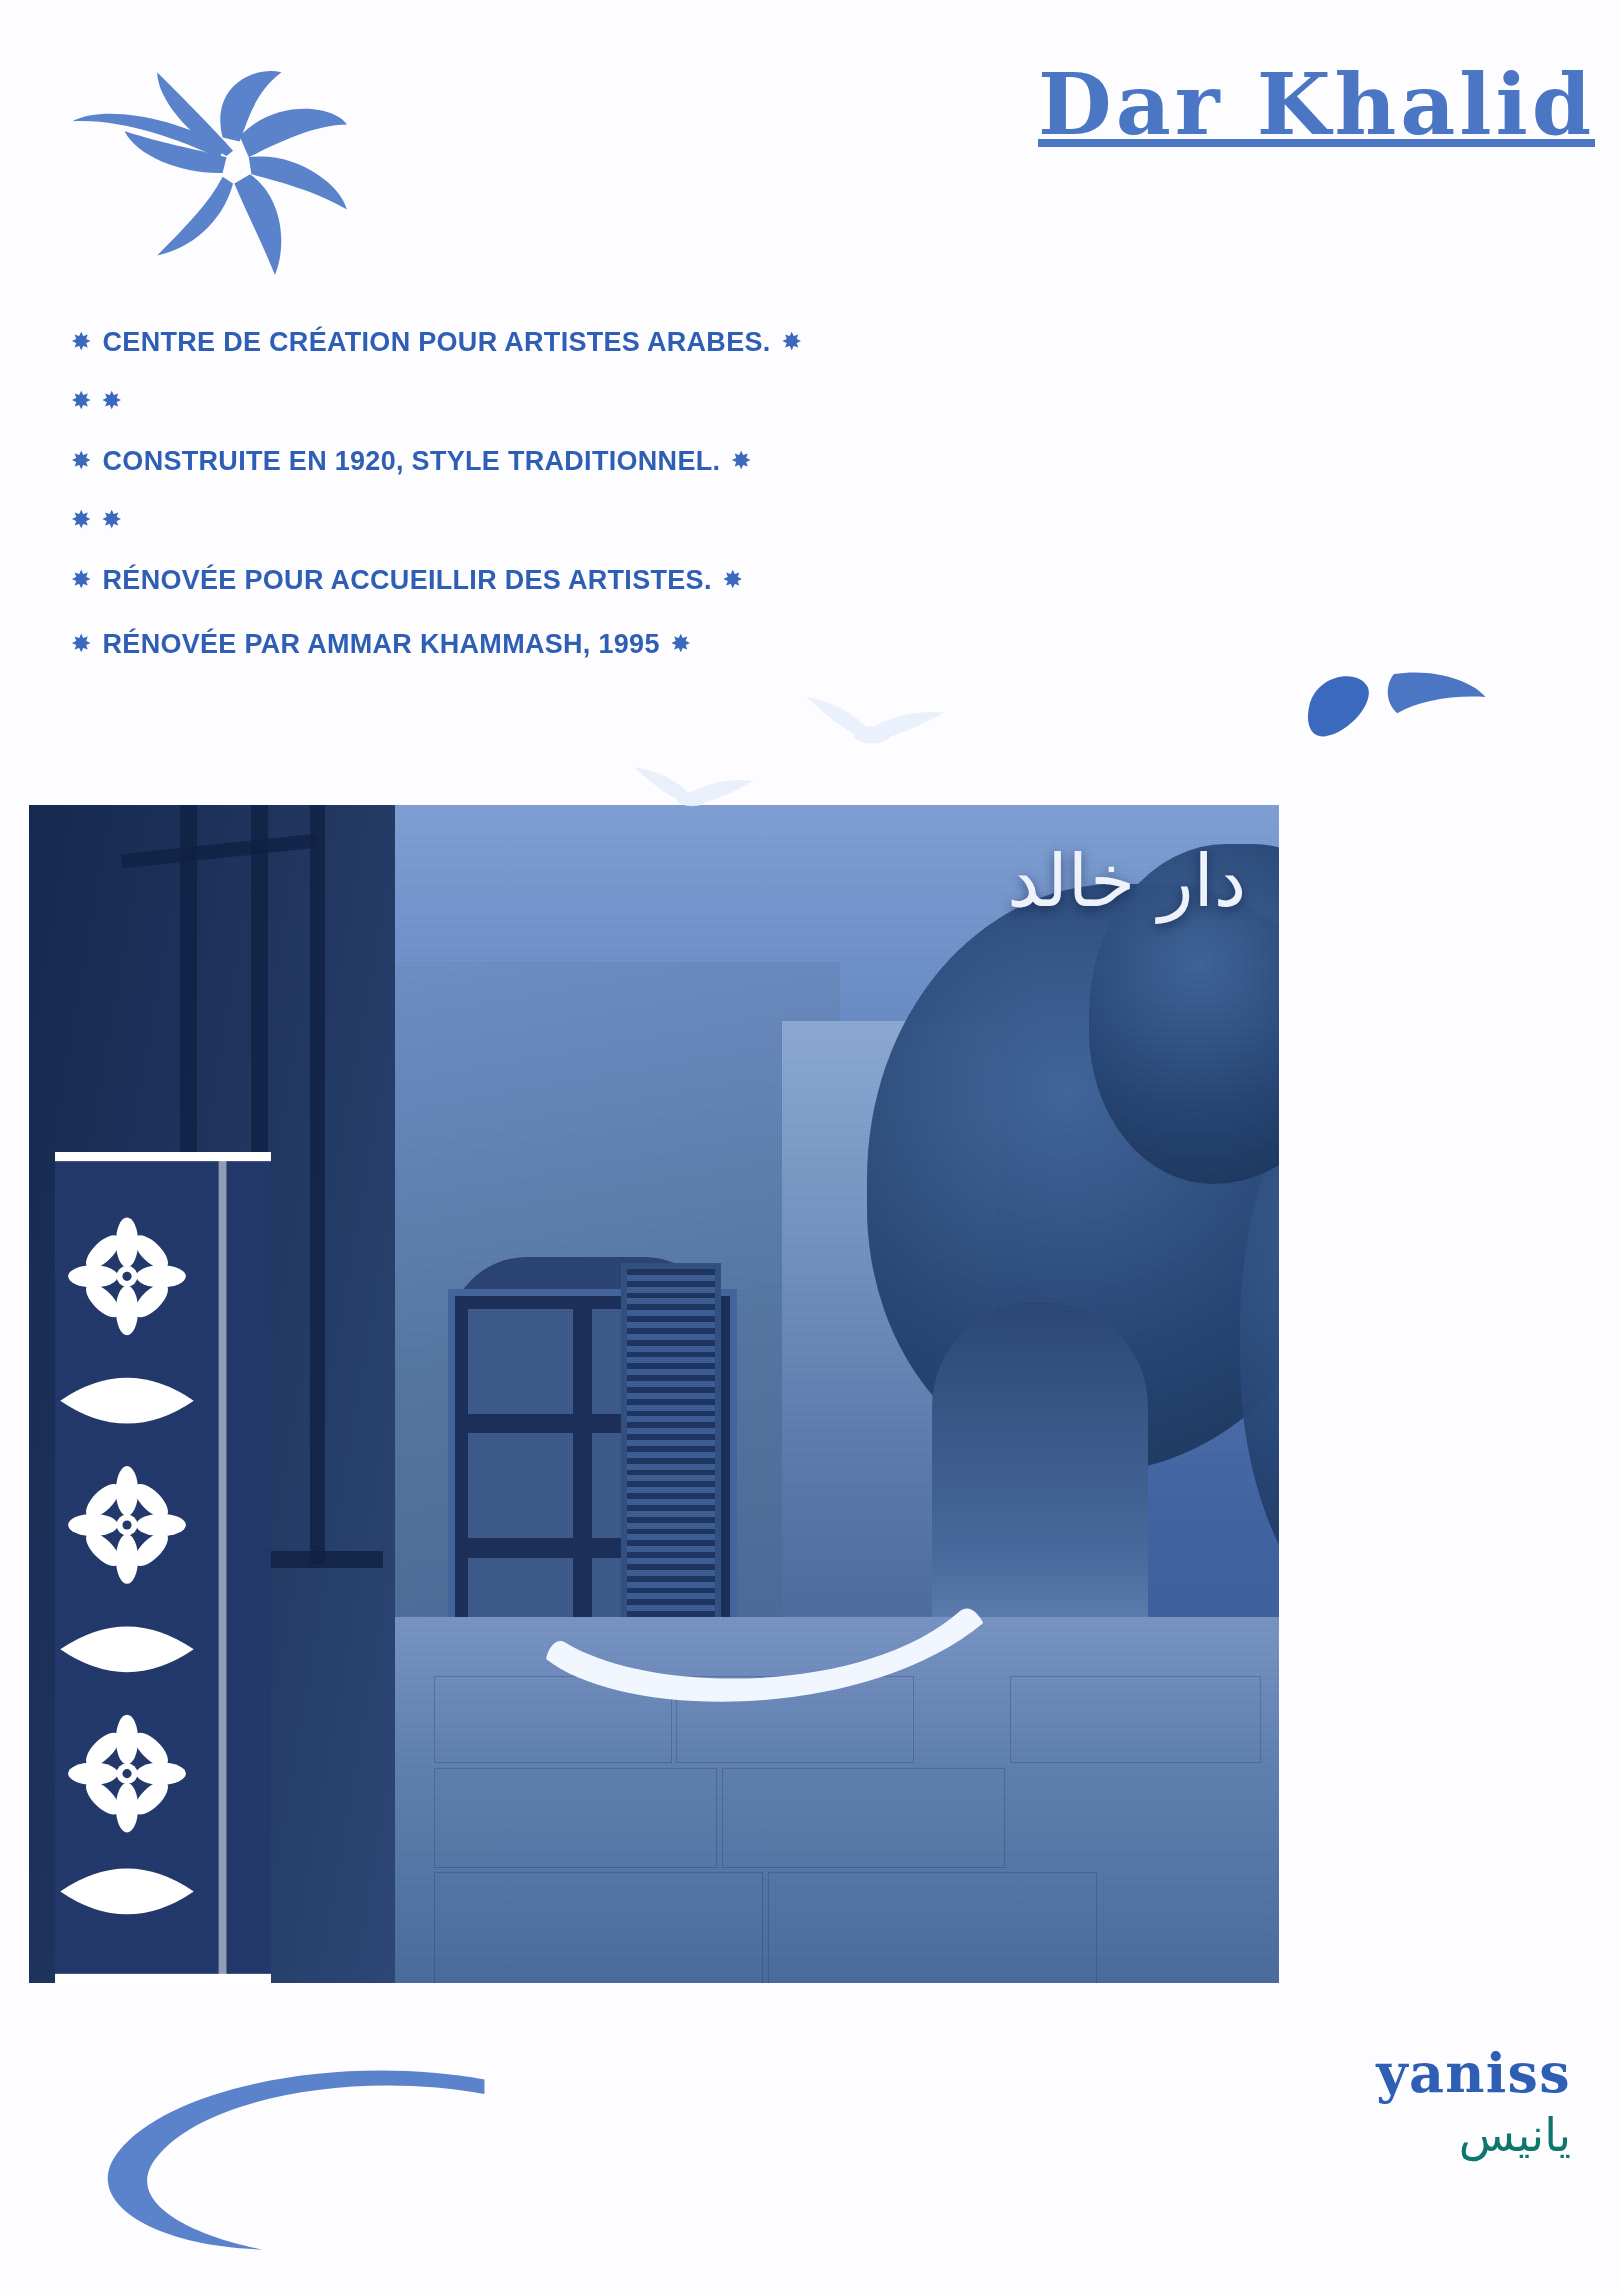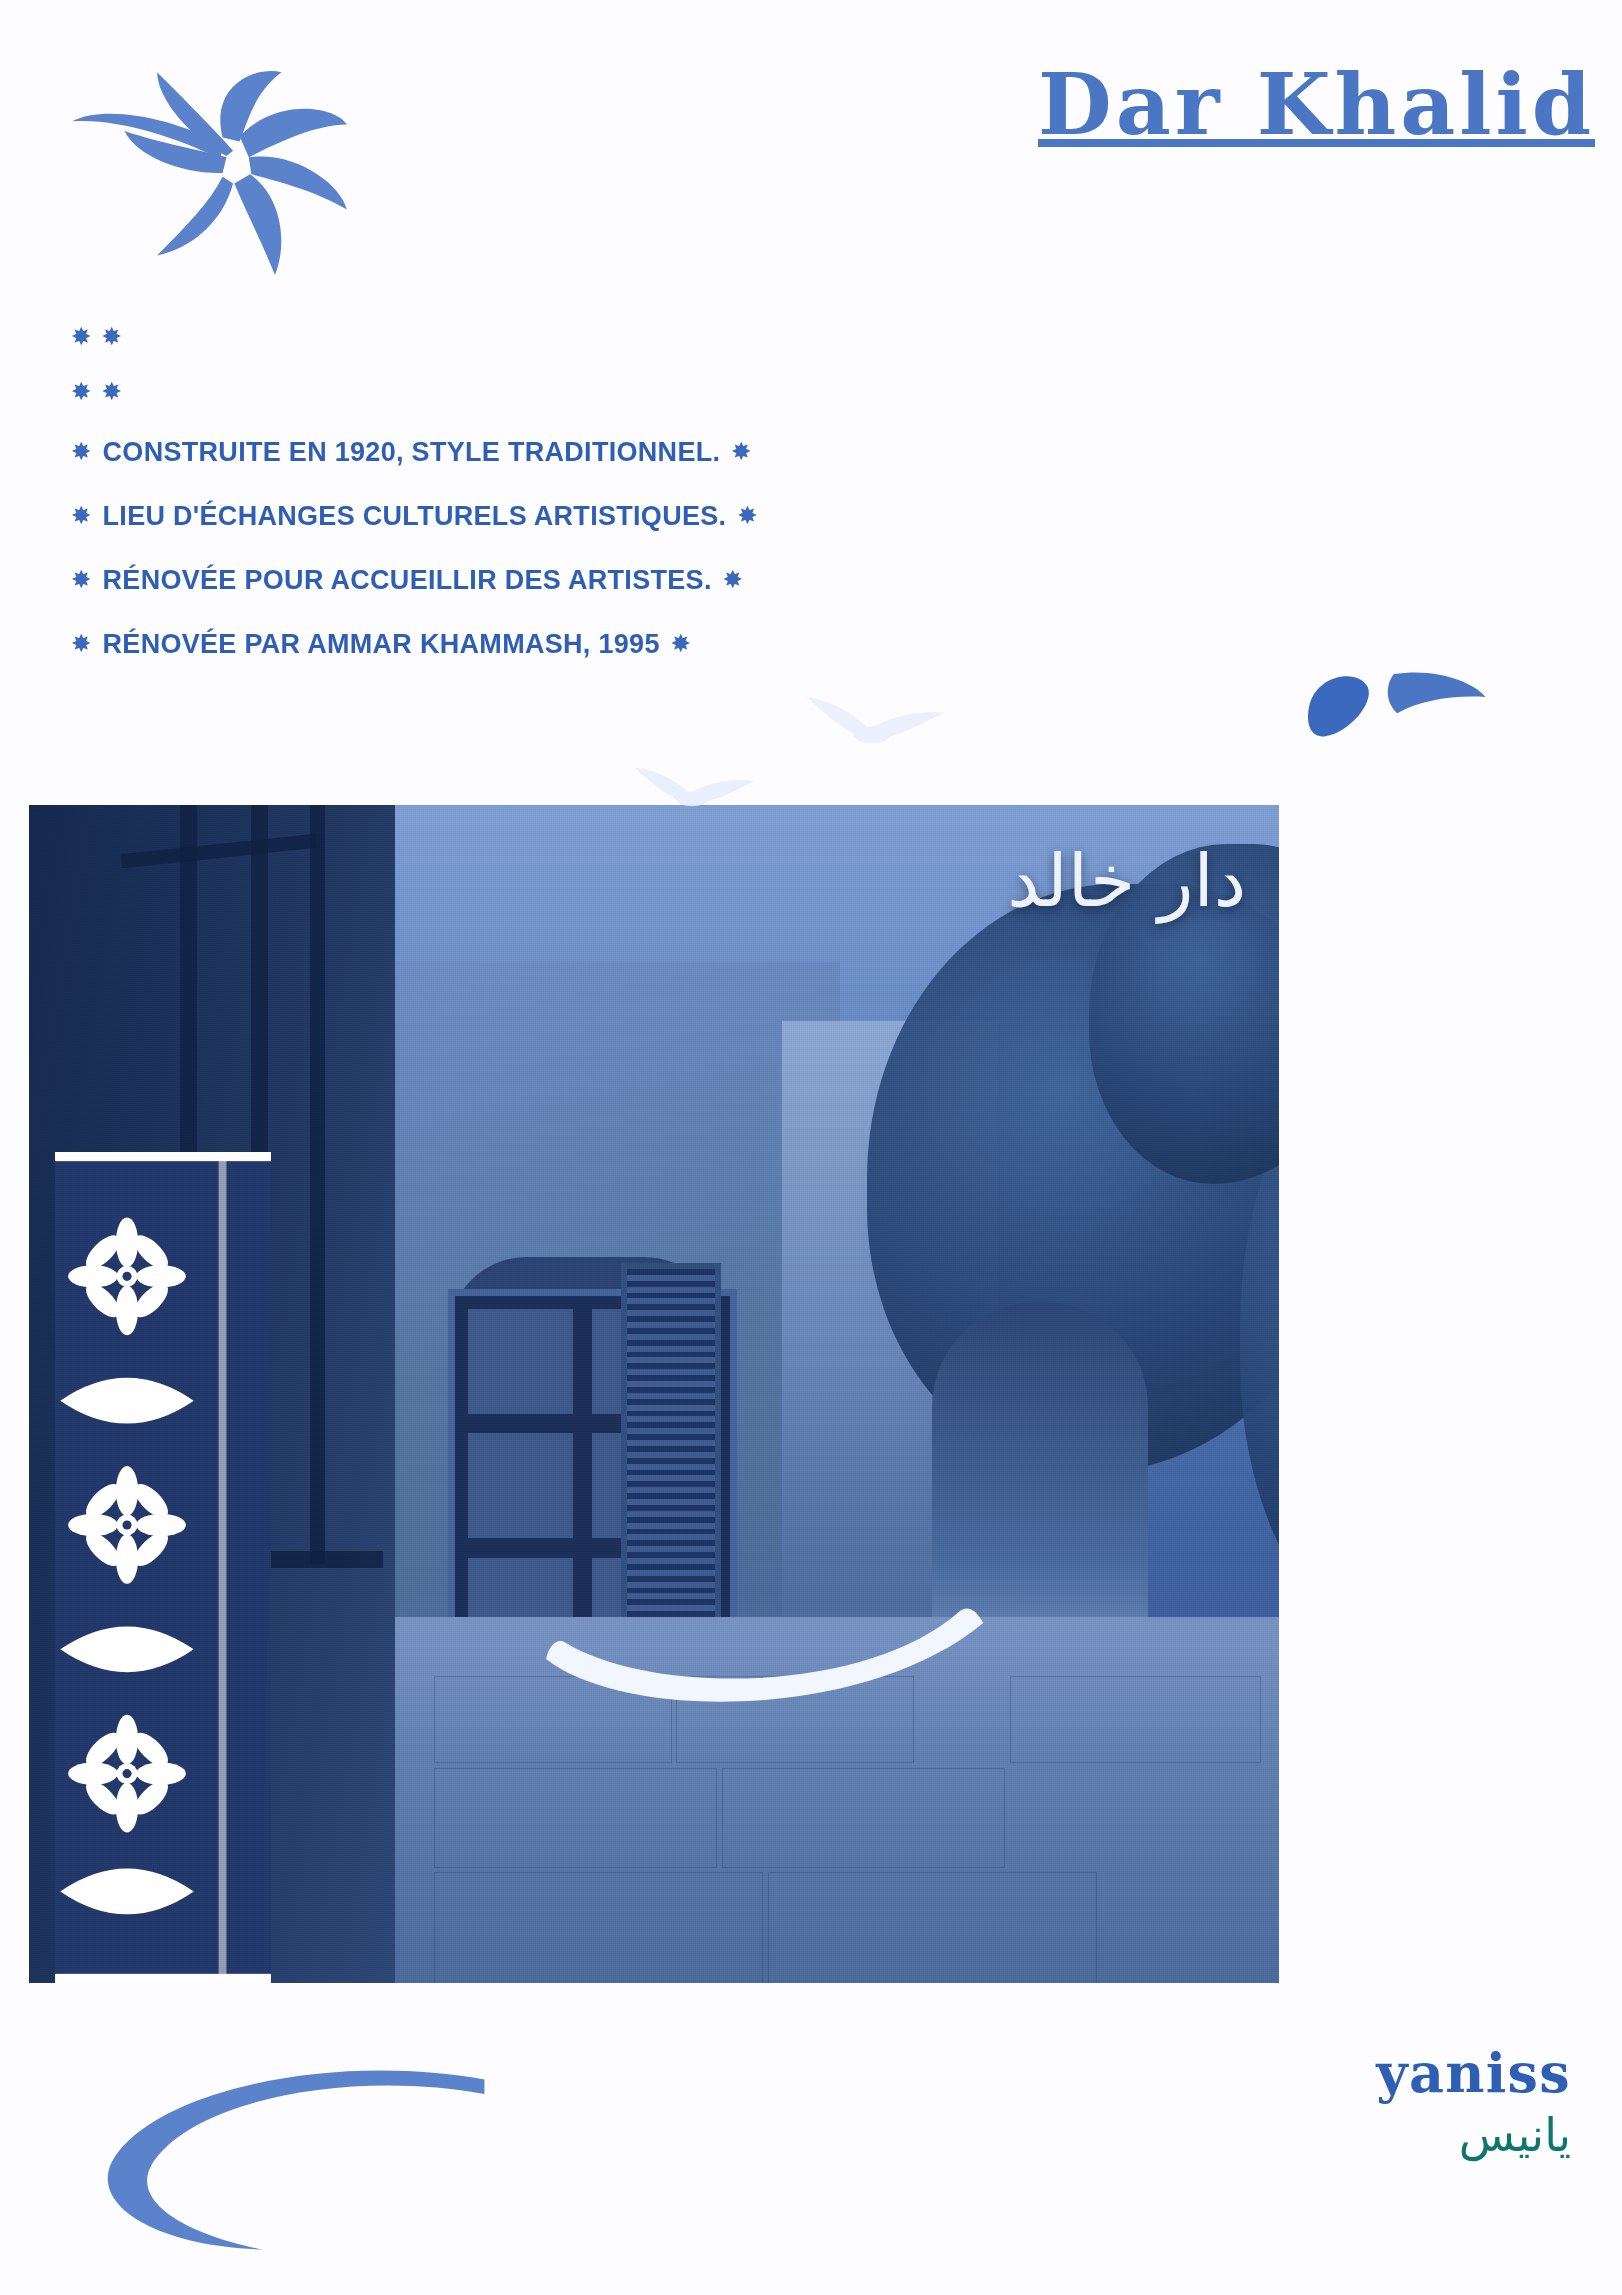--- a/index.html
+++ b/index.html
@@ -246,34 +246,34 @@
     <path d="M266 190 C250 250 200 290 150 300 C190 260 230 220 250 180 Z"></path>
     <path d="M250 174 C190 176 120 150 100 110 C160 130 220 140 256 150 Z"></path>
     <path d="M256 148 C200 120 150 60 150 20 C190 60 240 110 266 140 Z"></path>
     <path d="M246 152 C180 120 90 90 20 95 C70 70 170 88 252 132 Z"></path>
   </g>
 </svg>
 
 <div class="facts">
   <div class="fact-row">
     <span class="star">✸</span>
+    <span>CENTRE DE CRÉATION POUR ARTISTES ARABES.</span>
     <span class="star">✸</span>
   </div>
   <div class="fact-row">
     <span class="star">✸</span>
     <span class="star">✸</span>
   </div>
   <div class="fact-row">
     <span class="star">✸</span>
     <span>CONSTRUITE EN 1920, STYLE TRADITIONNEL.</span>
     <span class="star">✸</span>
   </div>
   <div class="fact-row">
     <span class="star">✸</span>
-    <span>LIEU D'ÉCHANGES CULTURELS ARTISTIQUES.</span>
     <span class="star">✸</span>
   </div>
   <div class="fact-row">
     <span class="star">✸</span>
     <span>RÉNOVÉE POUR ACCUEILLIR DES ARTISTES.</span>
     <span class="star">✸</span>
   </div>
   <div class="fact-row">
     <span class="star">✸</span>
     <span>RÉNOVÉE PAR AMMAR KHAMMASH, 1995</span>

